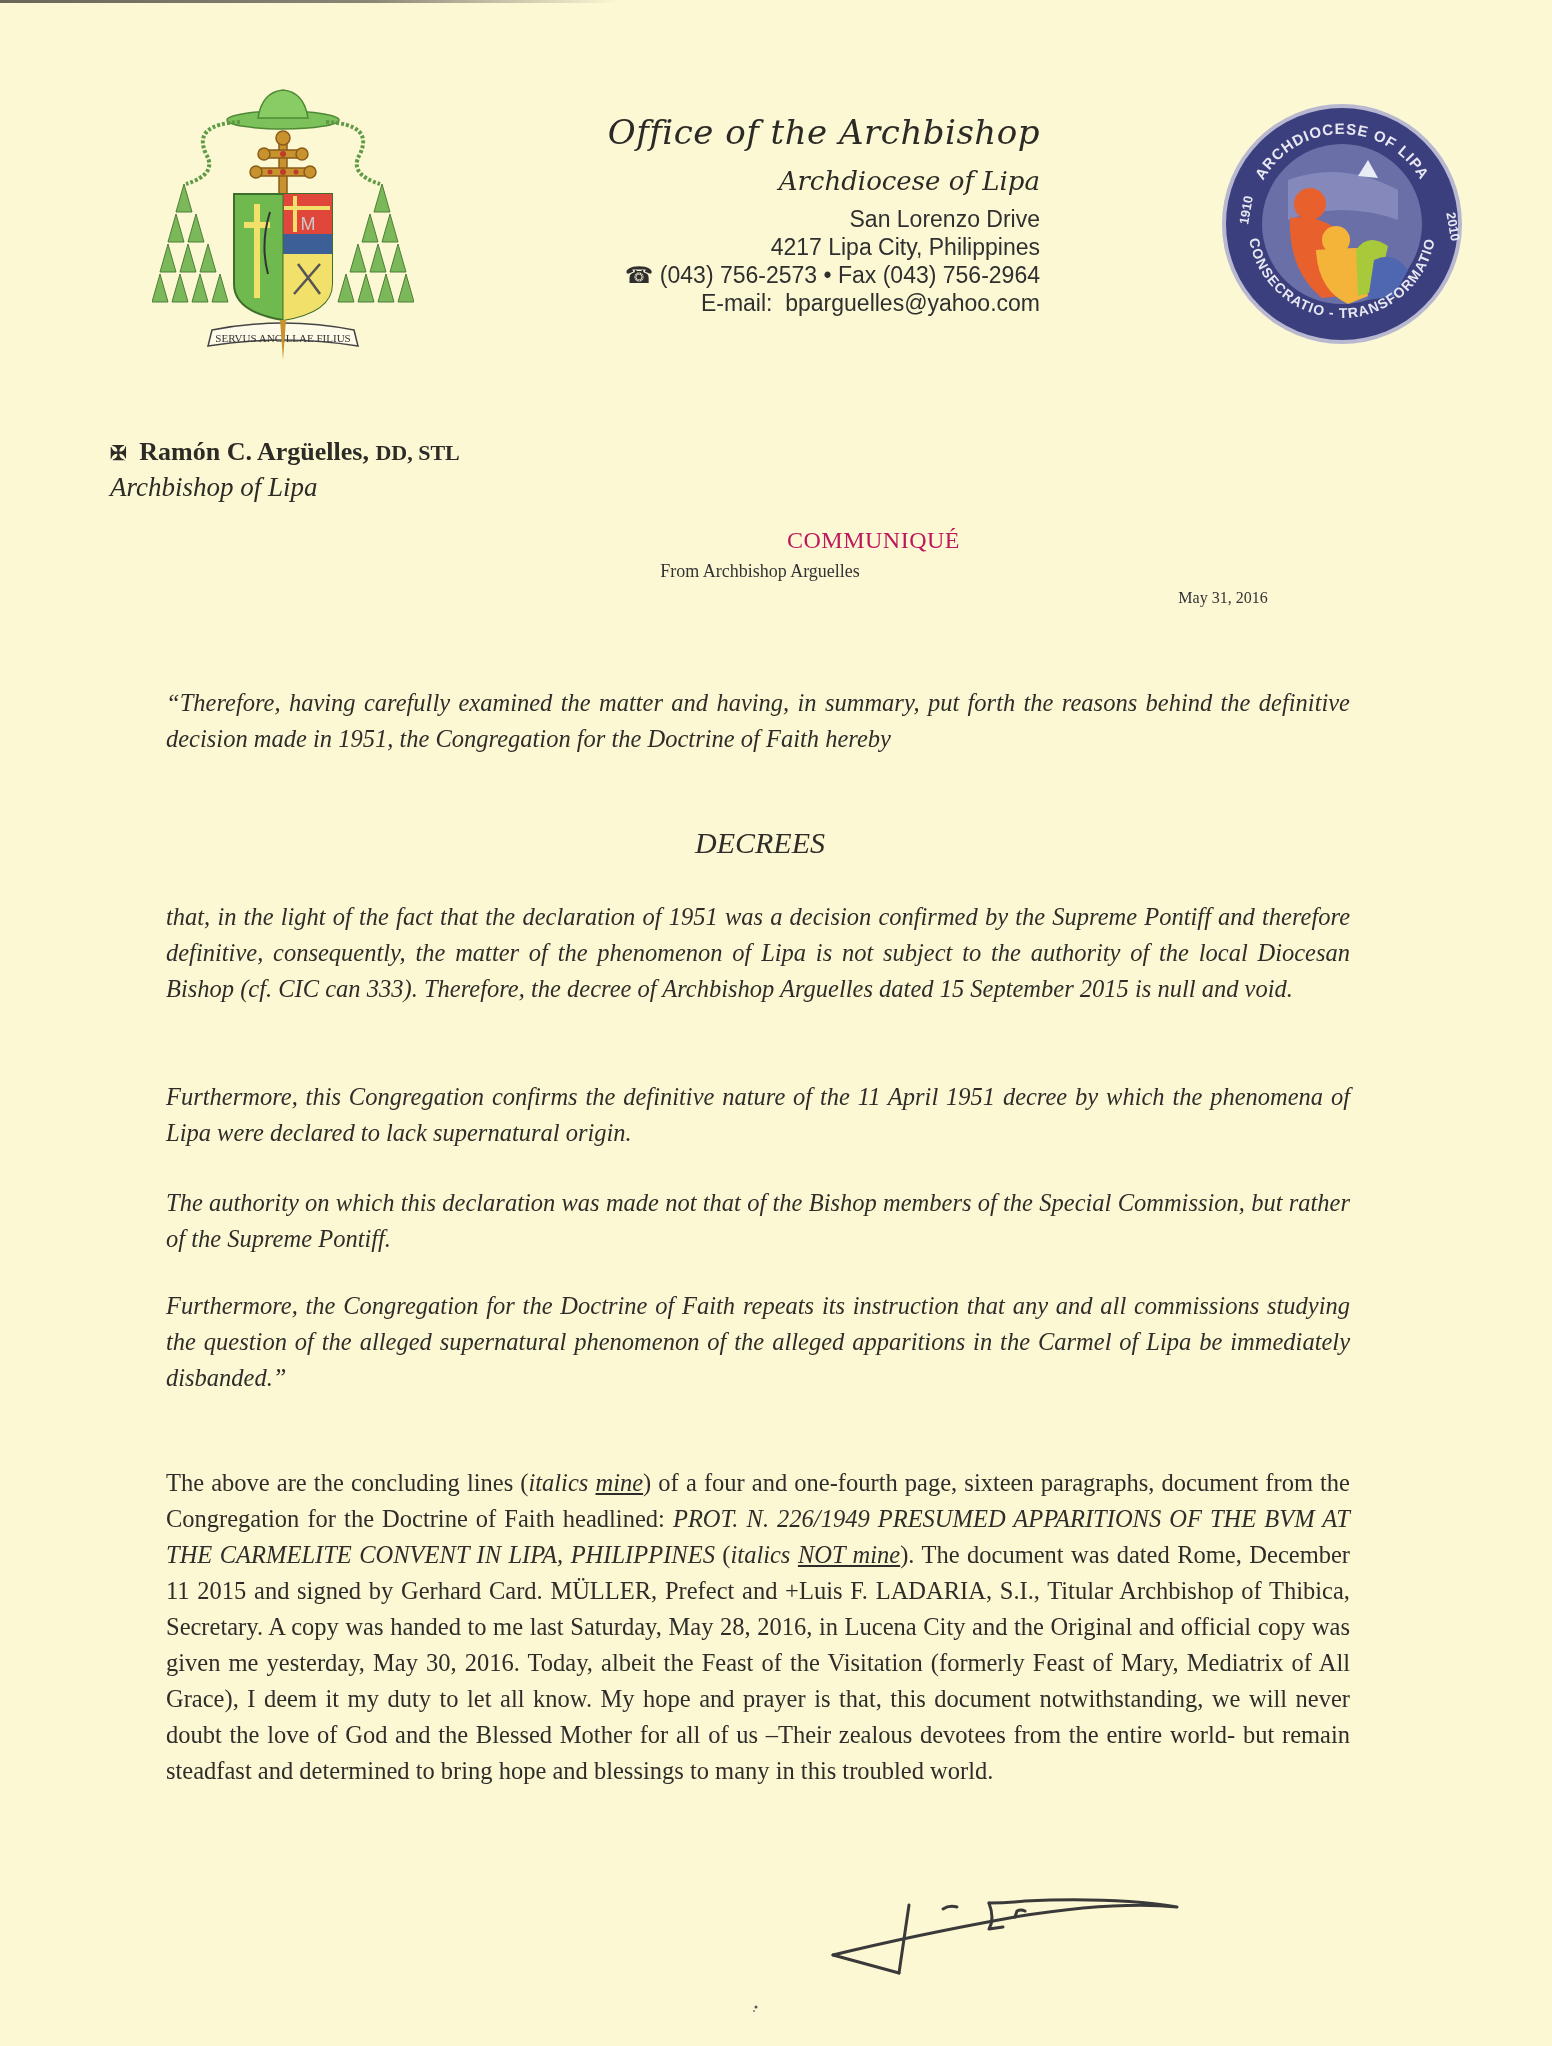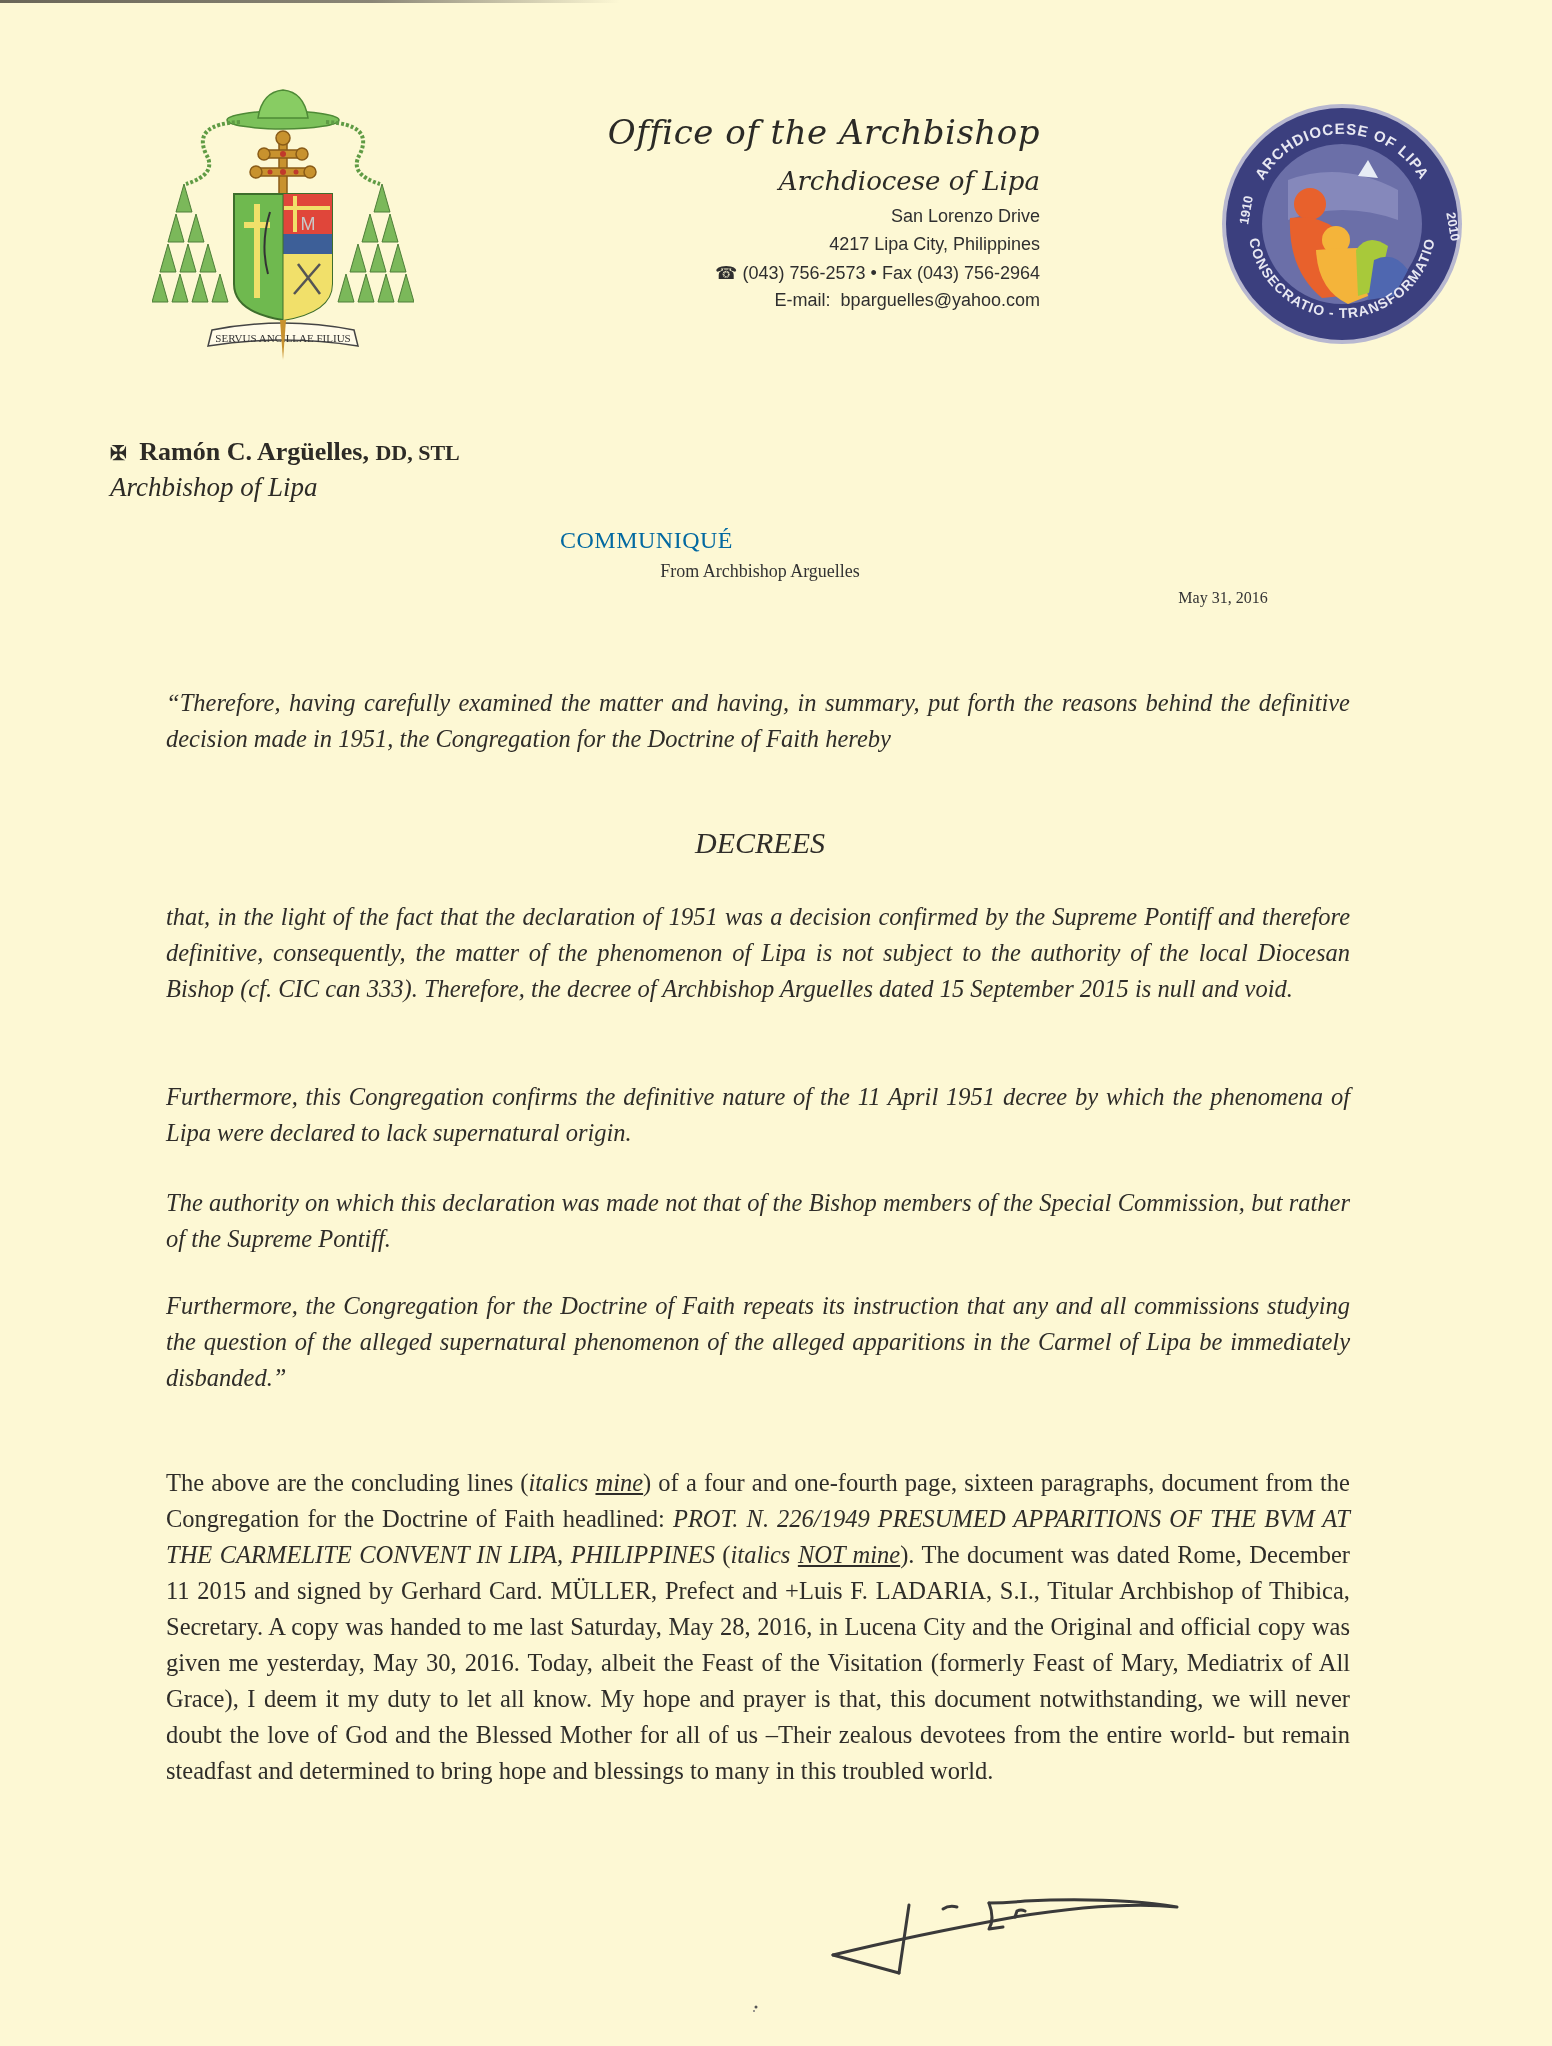--- a/index.html
+++ b/index.html
@@ -26,34 +26,34 @@
   }
   .lh-office {
     top: 112px; font-family: "DejaVu Serif", serif; font-style: italic;
     font-size: 34px; letter-spacing: 0.5px; color: #2b2a26;
   }
   .lh-arch {
     top: 166px; font-family: "DejaVu Serif", serif; font-style: italic;
     font-size: 26px; color: #2b2a26;
   }
   .lh-line {
-    font-family: "Liberation Sans", sans-serif; font-size: 18px; color: #2f2f2f;
+    font-family: "Liberation Sans", sans-serif; font-size: 23px; color: #2f2f2f;
   }
 
   .sender-name {
     left: 110px; top: 437px; font-size: 26px; font-weight: bold; color: #2d2b26;
   }
   .sender-name .cross { font-size: 20px; margin-right: 6px; }
   .sender-name .suffix { font-size: 22px; }
   .sender-title {
     left: 110px; top: 472px; font-size: 27px; font-style: italic; color: #2d2b26;
   }
 
   .comm-title {
-    left: 560px; width: 400px; top: 527px; text-align: left; font-size: 24px; color: #0369a1;
+    left: 560px; width: 400px; top: 527px; text-align: right; font-size: 24px; color: #be185d;
     letter-spacing: 0.5px;
   }
   .comm-sub {
     left: 560px; width: 400px; top: 561px; text-align: center; font-size: 18px; color: #333;
   }
   .comm-date {
     left: 1100px; width: 246px; top: 589px; text-align: center; font-size: 16px; color: #333;
   }
 
   .body-block {

